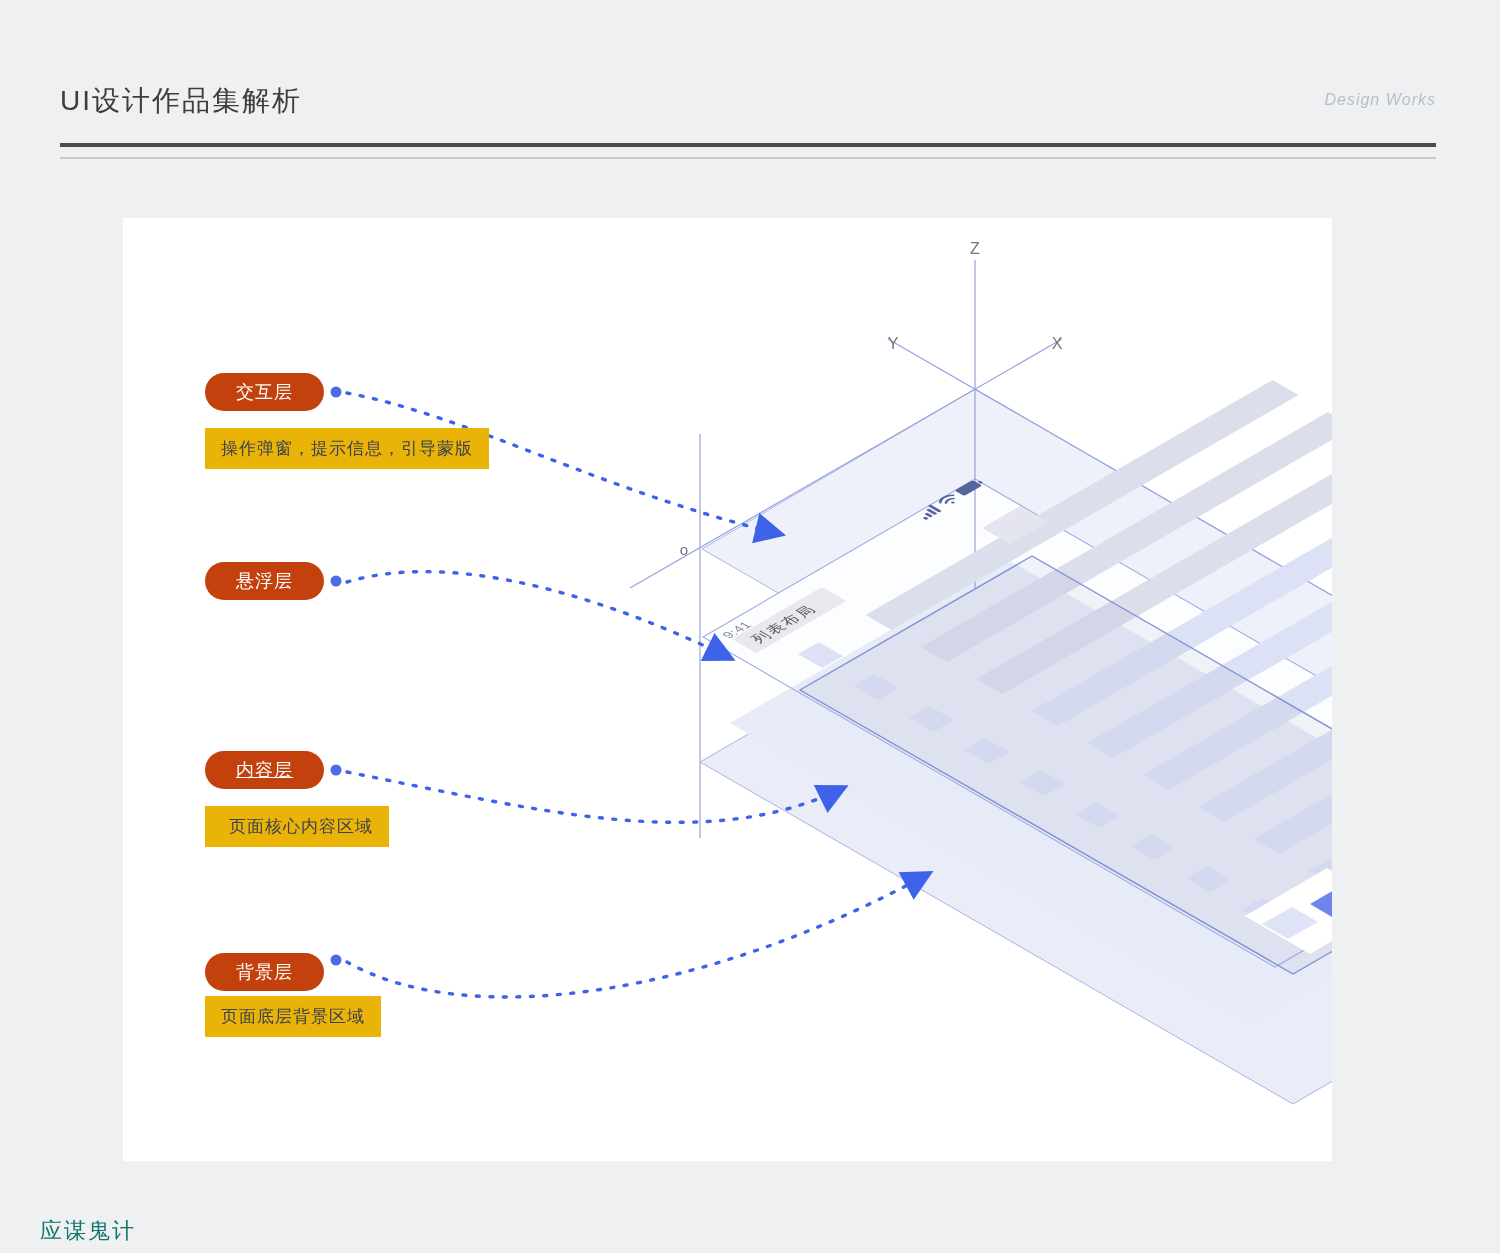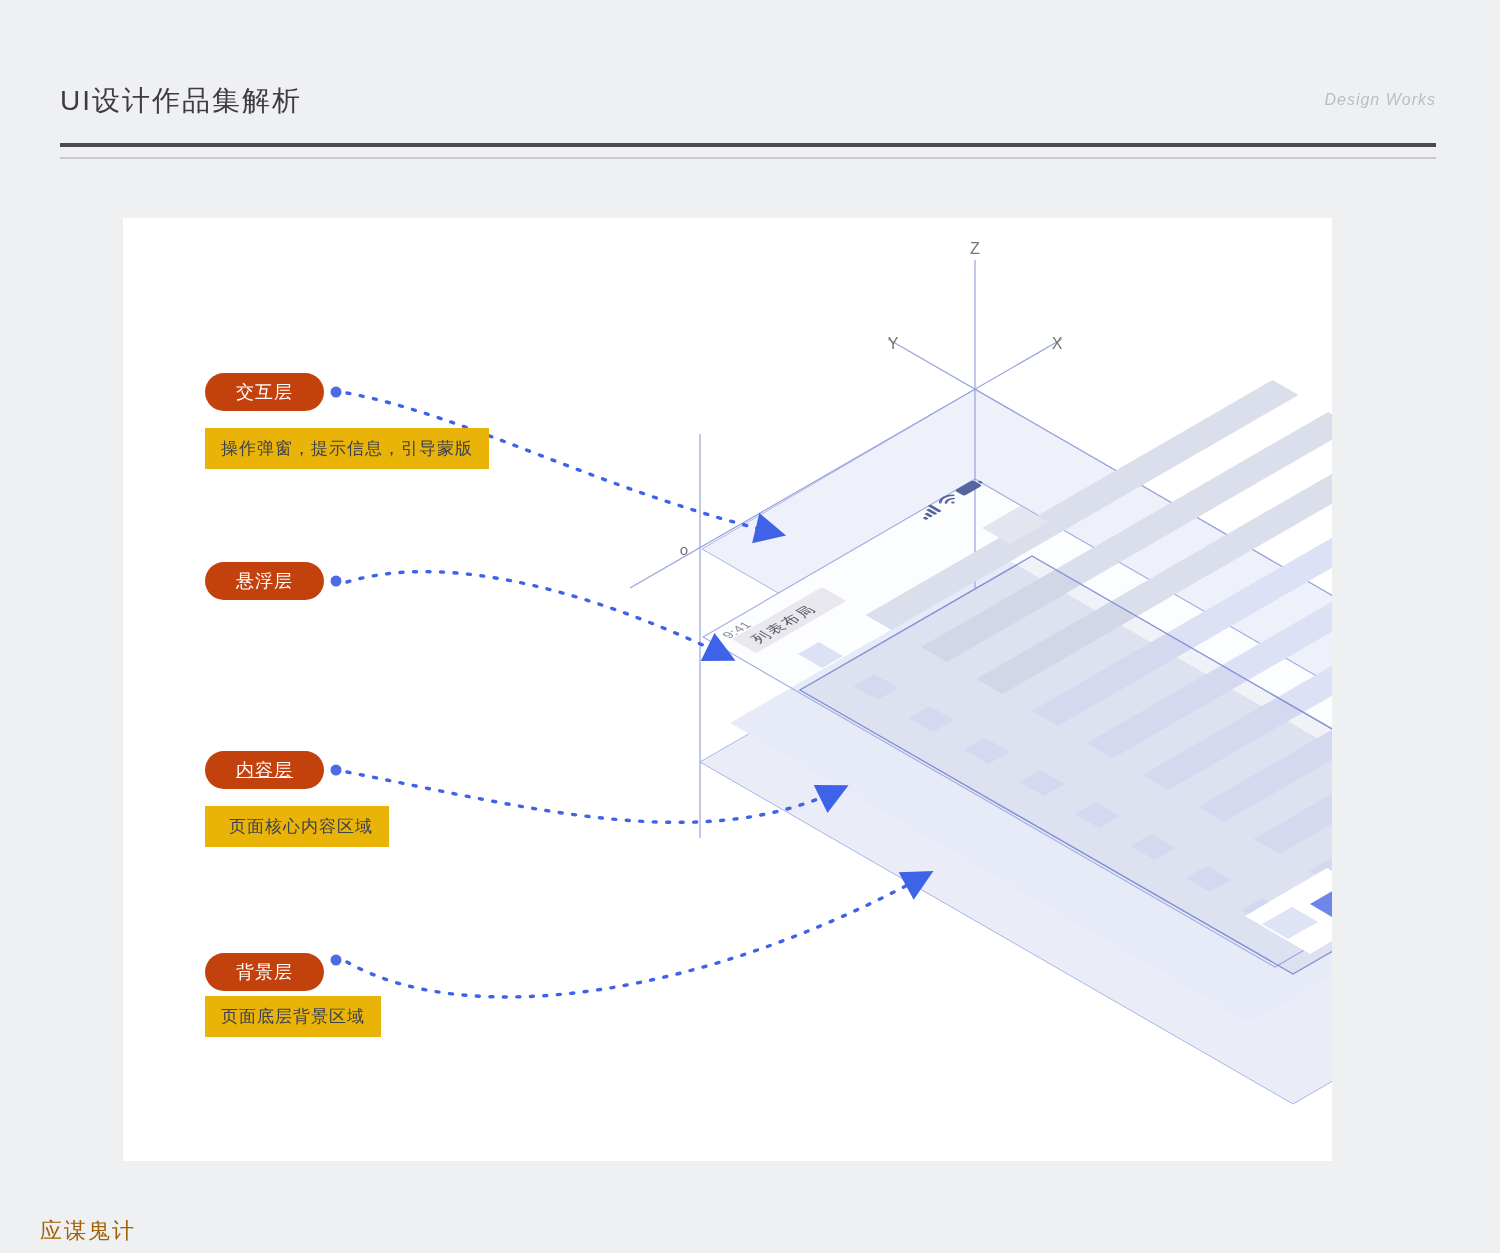--- a/index.html
+++ b/index.html
@@ -15,21 +15,21 @@
   .diagram-svg{position:absolute;left:0;top:0;width:1500px;height:1253px;}
   .pill{position:absolute;left:205px;height:38px;line-height:38px;padding:0 31px;
         border-radius:19px;background:#c2410c;color:#ffffff;font-size:18px;
         letter-spacing:1px;white-space:nowrap;}
   .desc{position:absolute;left:205px;background:#eab308;border-radius:0;
         padding:9px 16px;font-size:17px;color:#3c414e;letter-spacing:1px;white-space:nowrap;}
   .p1{top:337px;} .d1{top:392px;}
   .p2{top:526px;} .d2{top:581px;}
   .p3{top:715px;text-decoration:underline;} .d3{top:770px;padding-left:24px;}
   .p4{top:917px;text-align:center;} .d4{top:960px;}
-  .watermark{position:absolute;left:40px;top:1180px;font-size:22px;color:#a16207;letter-spacing:2px;}
+  .watermark{position:absolute;left:40px;top:1180px;font-size:22px;color:#0f766e;letter-spacing:2px;}
 </style>
 </head>
 <body>
 
 <div class="page">
 
   <div class="title">UI设计作品集解析</div>
   <div class="subtitle">Design Works</div>
   <div class="rule-thick"></div>
   <div class="rule-thin"></div>

